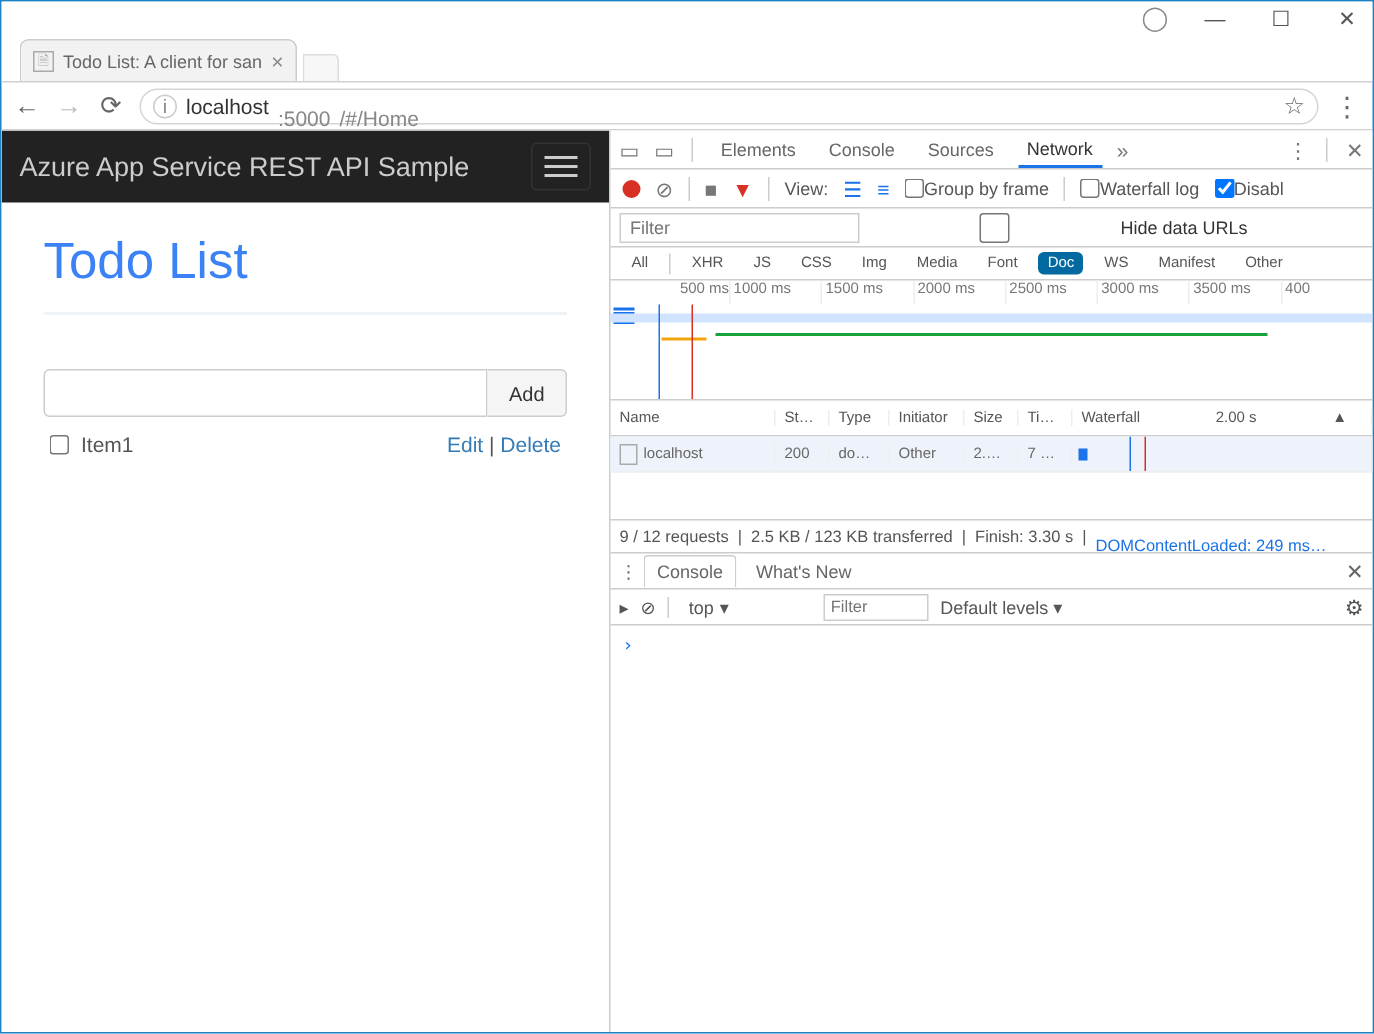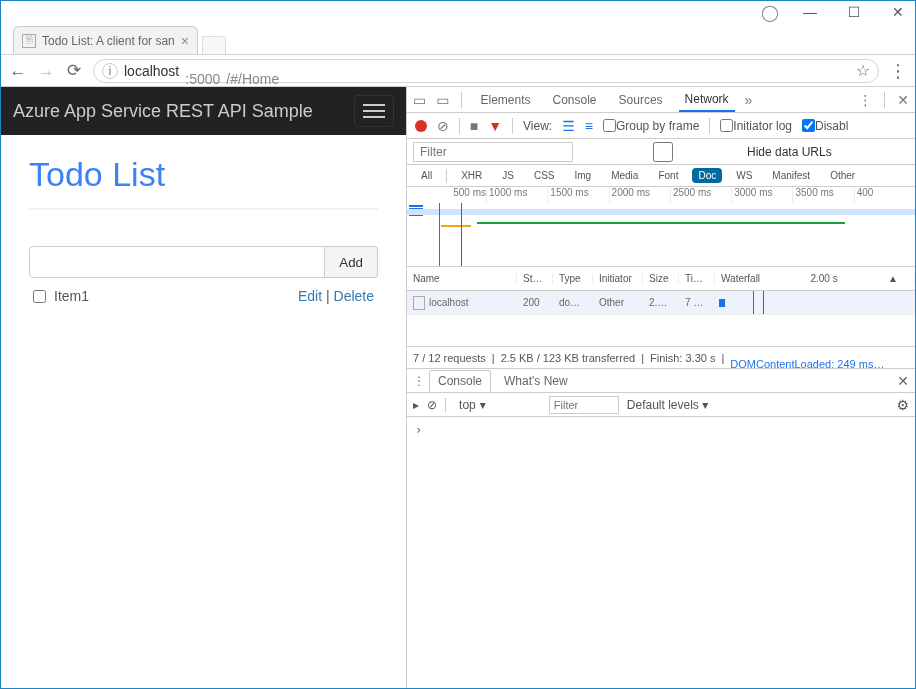--- a/index.html
+++ b/index.html
@@ -210,21 +210,21 @@
       <span>View:</span>
       <span class="viewico">☰</span>
       <span class="viewico">≡</span>
       <label>
           <input type="checkbox" style="">
           <span>Group by frame</span>
         </label>
       <span style="width:1px;height:16px;background:#ccc"></span>
       <label>
           <input type="checkbox" style="">
-          <span>Initiator log</span>
+          <span>Waterfall log</span>
         </label>
       <label>
           <input type="checkbox" checked="" style="">
           <span>Disabl</span>
         </label>
     </div>
 
     <div class="filterbar">
       <input type="text" placeholder="Filter" style="">
       <label>
@@ -296,21 +296,21 @@
         <div class="wf">
             <span class="bar"></span>
             <span class="mline-b"></span>
             <span class="mline-r"></span>
           </div>
       </div>
       <div class="net-gap"></div>
     </div>
 
     <div class="net-status">
-      <span>7 / 12 requests</span>
+      <span>9 / 12 requests</span>
         <span>|</span>
       <span>2.5 KB / 123 KB transferred</span>
         <span>|</span>
       <span>Finish: 3.30 s</span>
         <span>|</span>
       <span class="l">DOMContentLoaded: 249 ms…</span>
     </div>
 
     <div class="drawer-tabs">
       <span class="ico">⋮</span>

